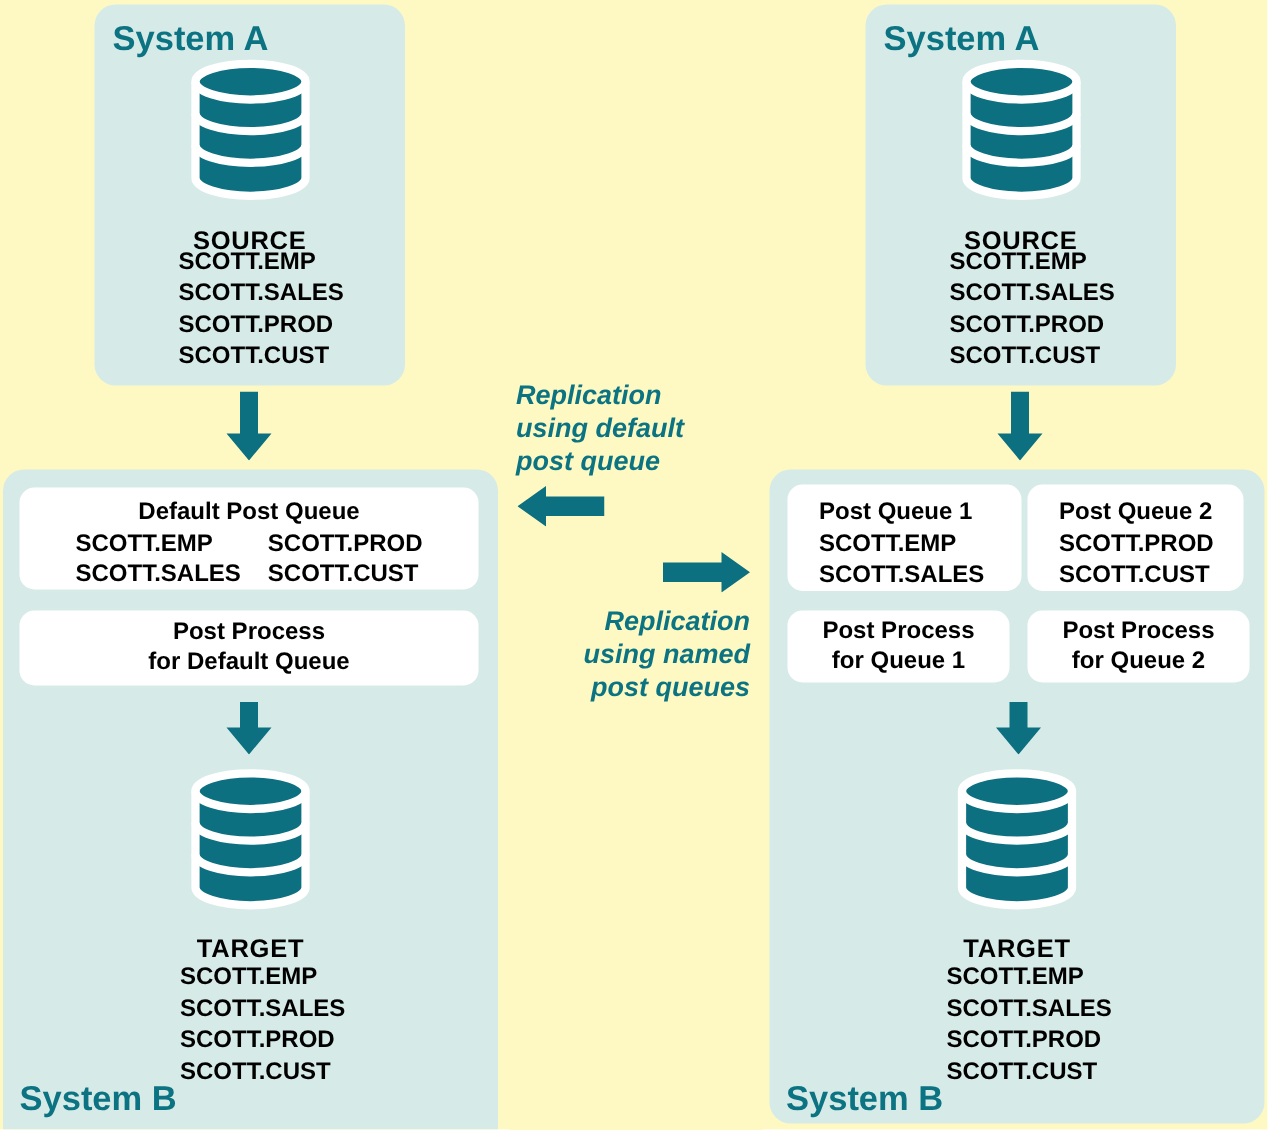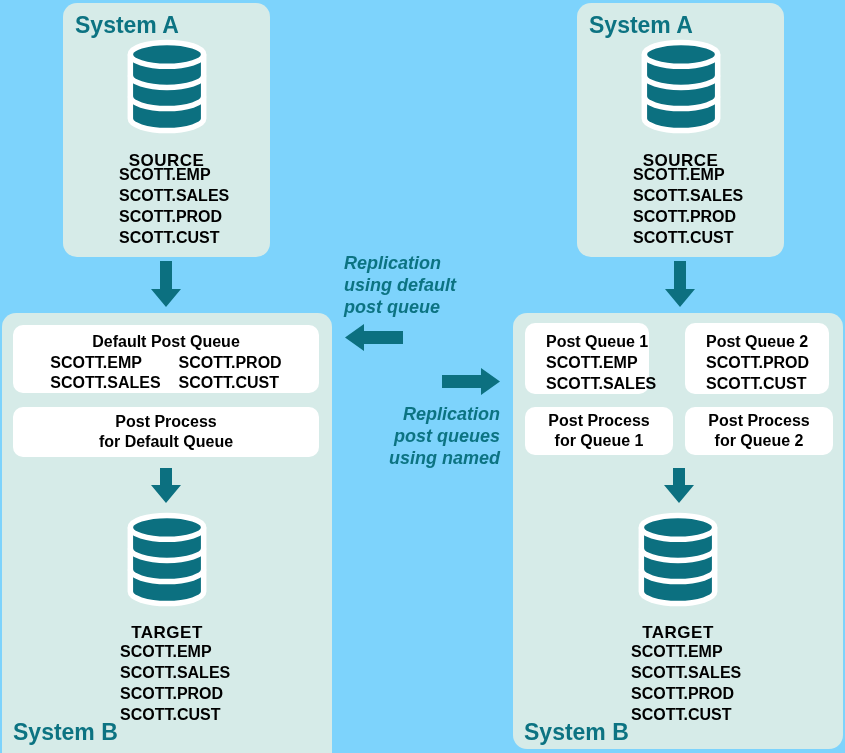--- a/index.html
+++ b/index.html
@@ -1,19 +1,19 @@
 <!DOCTYPE html>
 <html><head>
 <meta charset="utf-8">
 <style>
   html,body{margin:0;padding:0;background:#ffffff;}
   .stage{
     position:relative;
     width:845px;height:753px;
-    background:#7dd3fc;
+    background:#fef9c3;
     font-family:"Liberation Sans", sans-serif;
     font-weight:bold;
     overflow:hidden;
   }
   .panel{
     position:absolute;
     background:#d6ebe8;
     border-radius:14px;
   }
   .panel-title{
@@ -187,22 +187,22 @@
   </div>
 
   <div class="arrow" style="left:442px;top:368px;">
     <svg width="58" height="27" viewBox="0 0 58 27">
         <path class="fill-teal" d="M58 13.5 L39 0 V7 H0 V20 H39 V27 Z"></path>
       </svg>
   </div>
 
   <div class="mid-label align-right" style="left:340px;top:403px;width:160px;">
     <div>Replication</div>
+    <div>using named</div>
     <div>post queues</div>
-    <div>using named</div>
   </div>
 
   <div class="panel" style="left:577px;top:3px;width:207px;height:254px;">
     <div class="panel-title" style="left:12px;top:9px;">System A</div>
     <div class="db-icon" style="top:34px;">
       <svg width="92" height="99">
           <use href="#db-cyl"></use>
         </svg>
     </div>
     <div class="db-label" style="top:136px;">SOURCE</div>
@@ -214,21 +214,21 @@
     </div>
   </div>
 
   <div class="arrow" style="left:664px;top:261px;">
     <svg width="32" height="46">
         <use href="#arrow-down-long"></use>
       </svg>
   </div>
 
   <div class="panel" style="left:513px;top:313px;width:330px;height:436px;">
-    <div class="white-box named-queue-box" style="left:12px;top:10px;width:124px;height:71px;">
+    <div class="white-box named-queue-box" style="left:12px;top:10px;width:156px;height:71px;">
       <div class="bx-lines">
         <div>Post Queue 1</div>
         <div>SCOTT.EMP</div>
         <div>SCOTT.SALES</div>
       </div>
     </div>
     <div class="white-box named-queue-box" style="left:172px;top:10px;width:144px;height:71px;">
       <div class="bx-lines">
         <div>Post Queue 2</div>
         <div>SCOTT.PROD</div>

